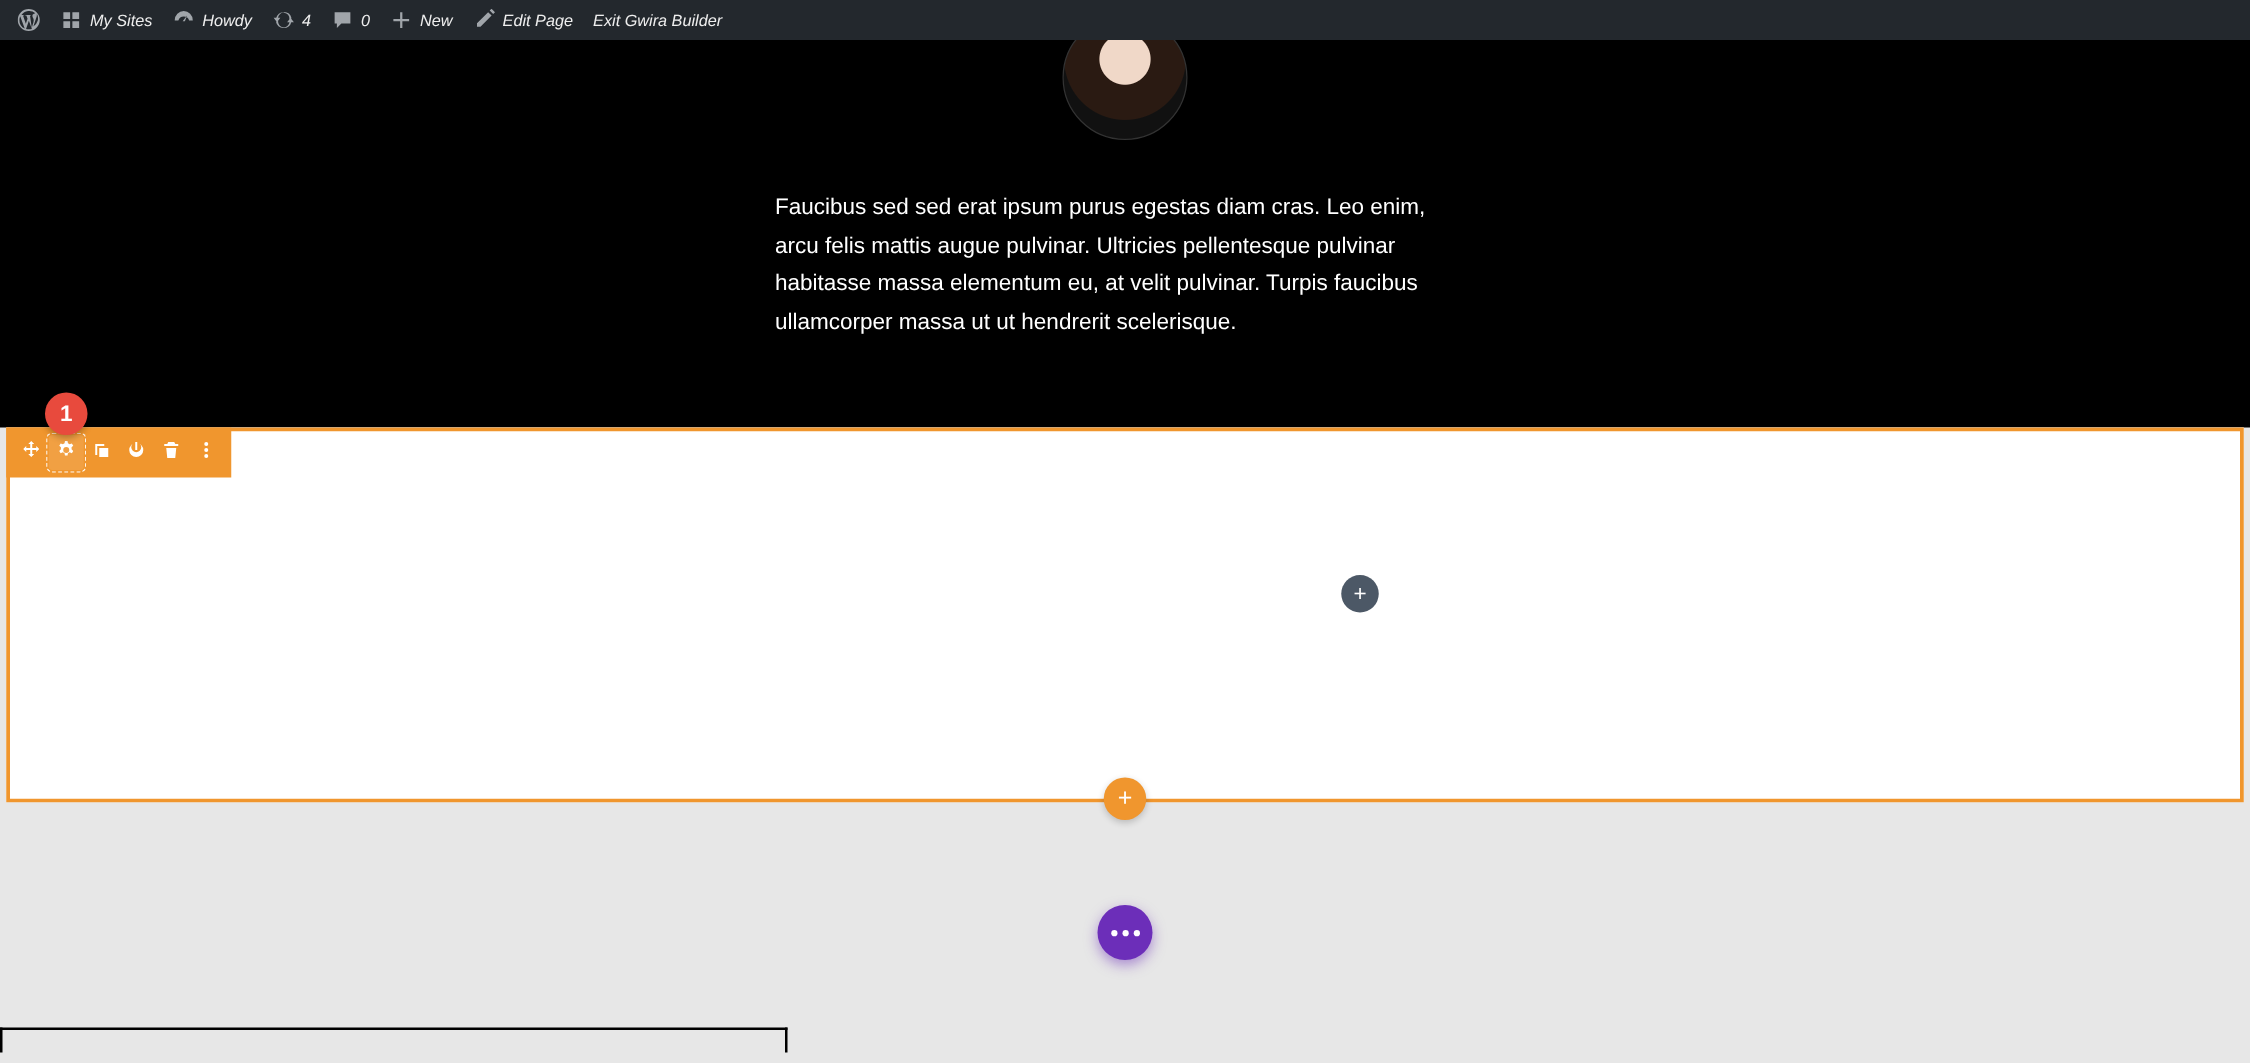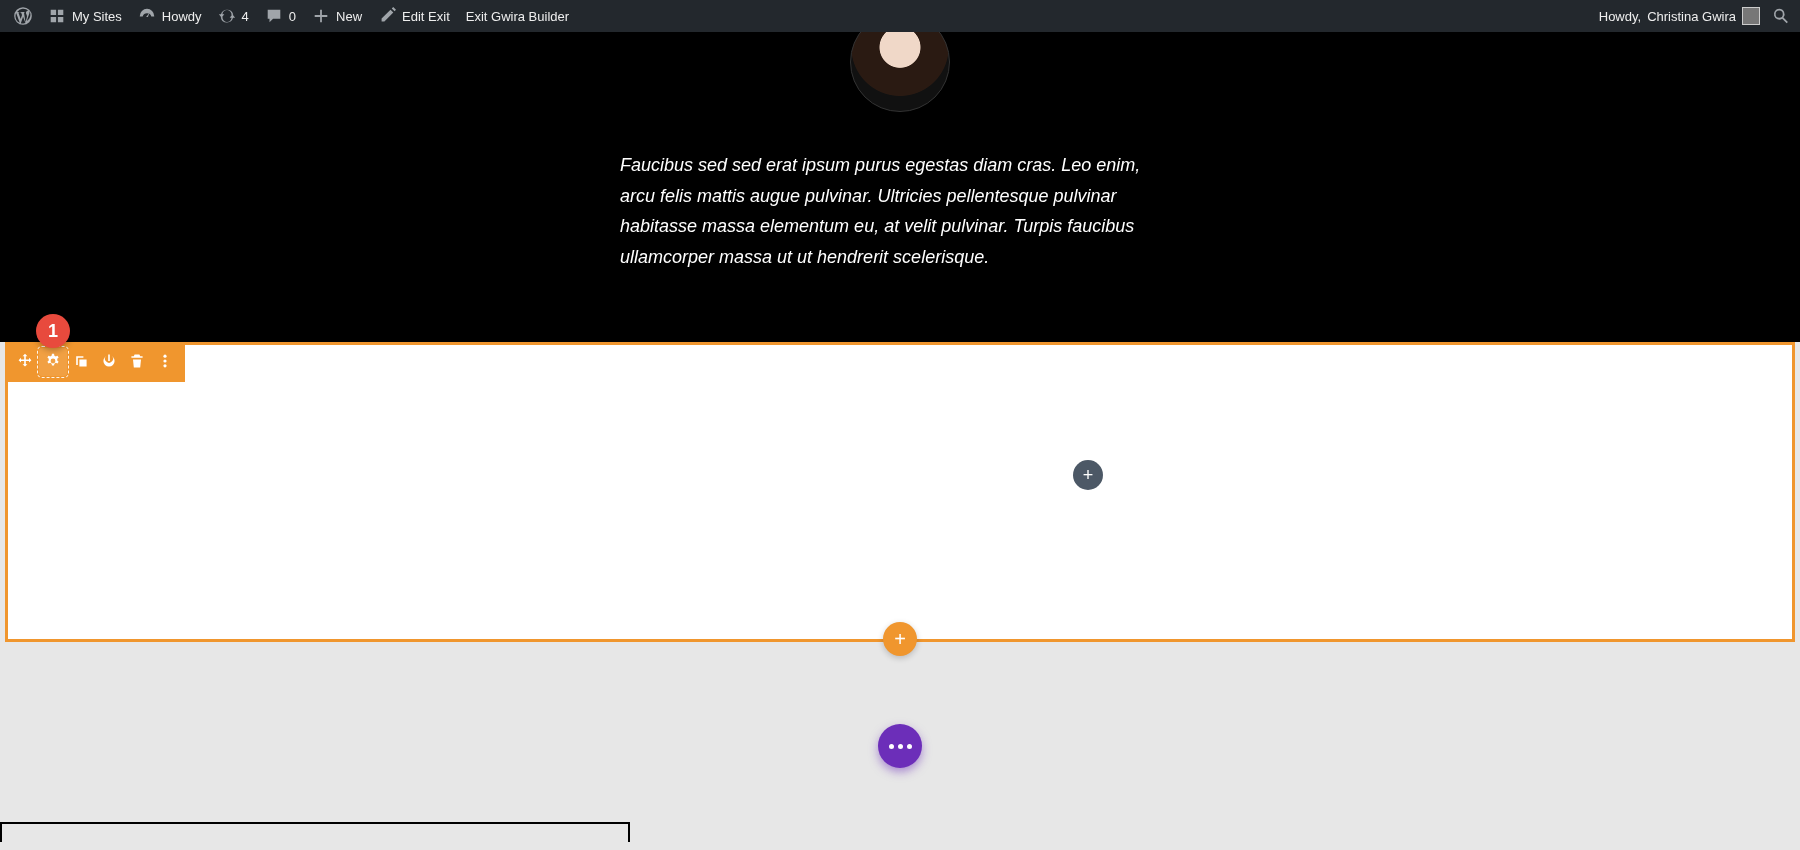--- a/index.html
+++ b/index.html
@@ -3,35 +3,36 @@
 <meta charset="utf-8">
 <style>
   * { margin: 0; padding: 0; box-sizing: border-box; }
   html, body { width: 100%; height: 100%; font-family: "Segoe UI", Arial, sans-serif; background: #e7e7e7; }
   
   .wp-adminbar {
     position: fixed; top: 0; left: 0; right: 0; height: 32px;
     background: #23282d; color: #eee; display: flex; align-items: center;
     font-size: 13px; justify-content: space-between; z-index: 100;
     padding: 0 6px;
+    font-style: italic;
   }
   .wp-adminbar .left, .wp-adminbar .right { display: flex; align-items: center; height: 100%; }
   .ab-item {
     display: flex; align-items: center; height: 100%;
     padding: 0 8px; color: #eee; cursor: pointer; gap: 6px;
   }
   .ab-icon { width: 18px; height: 18px; display: inline-flex; align-items: center; justify-content: center; }
   .ab-icon svg { width: 18px; height: 18px; fill: #a0a5aa; }
   .avatar-sq { width: 18px; height: 18px; background: #777; border: 1px solid #ccc; }
   
   .page { margin-top: 32px; width: 100%; }
   .section-black {
     background: #000; color: #fff; width: 100%;
     padding: 0 40px 70px 40px;
-    display: flex; flex-direction: column; align-items: center; font-style: italic;
+    display: flex; flex-direction: column; align-items: center;
   }
   .avatar-circle {
     width: 100px; height: 100px; border-radius: 50%;
     background: radial-gradient(circle at 50% 35%, #f0d8c8 0 25%, #2a1a12 26% 60%, #111 61% 100%);
     border: 1px solid #333;
     margin-top: -20px; 
   }
   .testimonial-text {
     max-width: 560px; margin-top: 38px; font-size: 18px; line-height: 1.7;
     color: #fff;
@@ -143,41 +144,27 @@
           </svg>
       </span>
       <span>New</span>
     </div>
     <div class="ab-item">
       <span class="ab-icon">
         <svg viewBox="0 0 20 20">
             <path d="m13.9 3 3.1 3.1L7.1 16H4v-3.1Zm1.4-1.4 1.6-1.6 3.1 3.1-1.6 1.6Z"></path>
           </svg>
       </span>
-      <span>Edit Exit</span>
+      <span>Edit Page</span>
     </div>
     <div class="ab-item">
       <span>Exit Gwira Builder</span>
     </div>
   </div>
 
-  <div class="right">
-    <div class="ab-item">
-      <span>Howdy, </span>
-      <span>Christina Gwira</span>
-      <span class="avatar-sq"></span>
-    </div>
-    <div class="ab-item" style="padding:0 4px;">
-      <span class="ab-icon">
-        <svg viewBox="0 0 20 20">
-            <path d="M8 2a6 6 0 0 1 4.7 9.7l5 5-1.4 1.4-5-5A6 6 0 1 1 8 2Zm0 2a4 4 0 1 0 4 4 4 4 0 0 0-4-4Z"></path>
-          </svg>
-      </span>
-    </div>
-  </div>
 </div>
 
 <div class="page">
 
   <div class="section-black">
     <div class="avatar-circle"></div>
     <p class="testimonial-text">Faucibus sed sed erat ipsum purus egestas diam cras. Leo enim, arcu felis mattis augue pulvinar. Ultricies pellentesque pulvinar habitasse massa elementum eu, at velit pulvinar. Turpis faucibus ullamcorper massa ut ut hendrerit scelerisque.</p>
   </div>
 
   <div class="section-orange-wrap">

